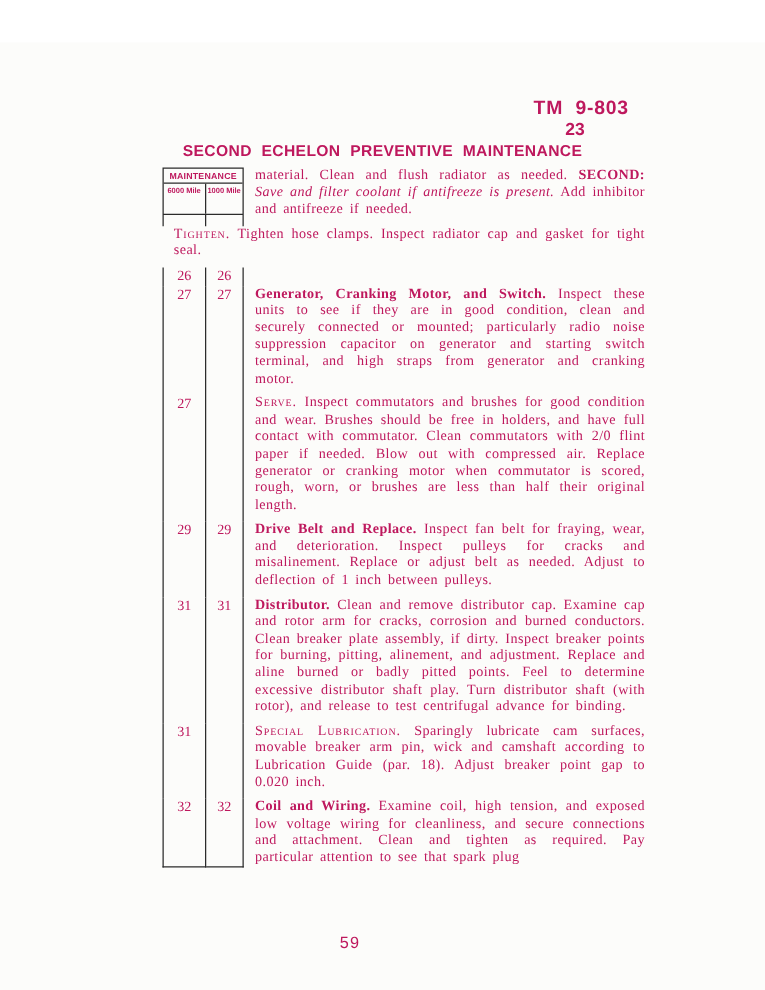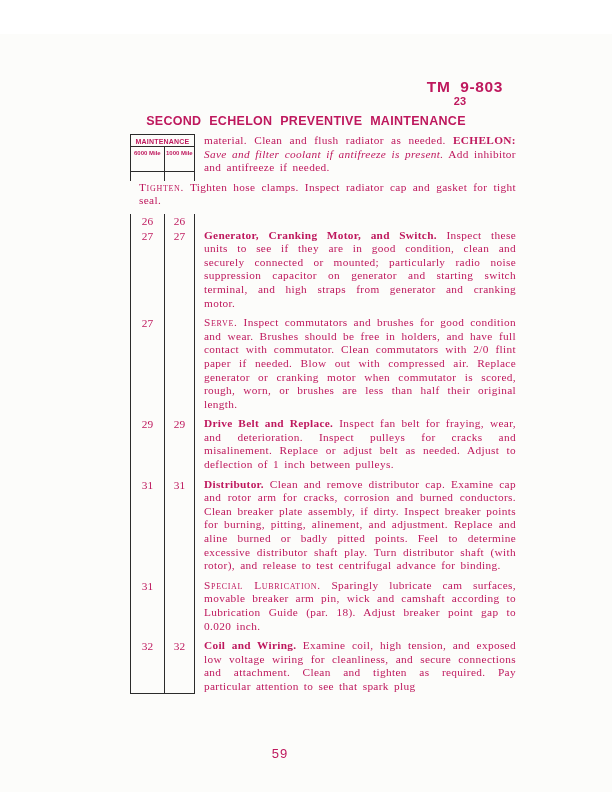--- a/index.html
+++ b/index.html
@@ -9,21 +9,21 @@
     background:#fcfcfa; color:#be185d; overflow:hidden;
     font-family:"Liberation Serif", serif;
     margin-top:34px;
   }
   
   .tm-block {
     position:absolute; top:44px; right:109px; text-align:center;
     font-family:"Liberation Sans", sans-serif; font-weight:bold;
   }
   .tm-line { font-size:15.5px; letter-spacing:0.6px; word-spacing:5px; white-space:nowrap; }
-  .tm-page { font-size:11px; margin-top:-1px; margin-right:10px; }
+  .tm-page { font-size:14px; margin-top:-1px; margin-right:10px; }
   
   .sec-title {
     position:absolute; top:80px; left:0; width:612px; text-align:center;
     font-family:"Liberation Sans", sans-serif; font-weight:bold;
     font-size:12.5px; letter-spacing:0.3px; word-spacing:4px; white-space:nowrap;
   }
   
   .content { position:absolute; left:130px; top:100px; width:386px; }
   .row { display:flex; align-items:stretch; }
   .cellpair { flex:0 0 65px; display:flex; }
@@ -92,21 +92,21 @@
           <div class="thead-cols">
             <div class="thc thc-1">6000 Mile</div>
             <div class="thc thc-2">1000 Mile</div>
           </div>
         </div>
         <div class="cellpair stub">
           <div class="c6"></div>
           <div class="c1"></div>
         </div>
       </div>
-      <div class="para"><span>material. Clean and flush radiator as needed.</span> <span class="caution">ECHELON:</span> <i>Save and filter coolant if antifreeze is present.</i> <span>Add inhibitor and antifreeze if needed.</span></div>
+      <div class="para"><span>material. Clean and flush radiator as needed.</span> <span class="caution">SECOND:</span> <i>Save and filter coolant if antifreeze is present.</i> <span>Add inhibitor and antifreeze if needed.</span></div>
     </div>
 
     <div class="row">
       <div class="para"><span class="lead-sc">Tighten.</span> <span>Tighten hose clamps. Inspect radiator cap and gasket for tight seal.</span></div>
     </div>
 
     <div class="row">
       <div class="cellpair">
         <div class="c6">26</div>
         <div class="c1">26</div>

